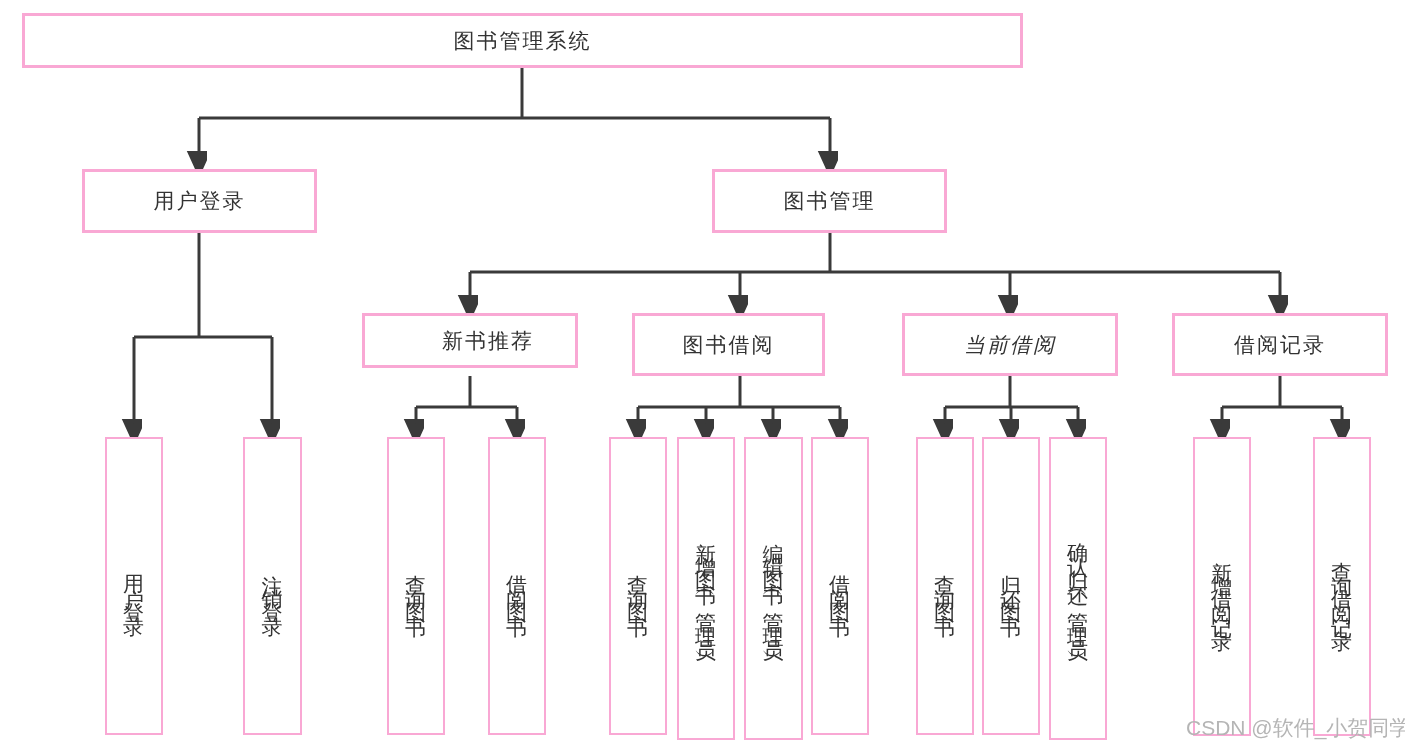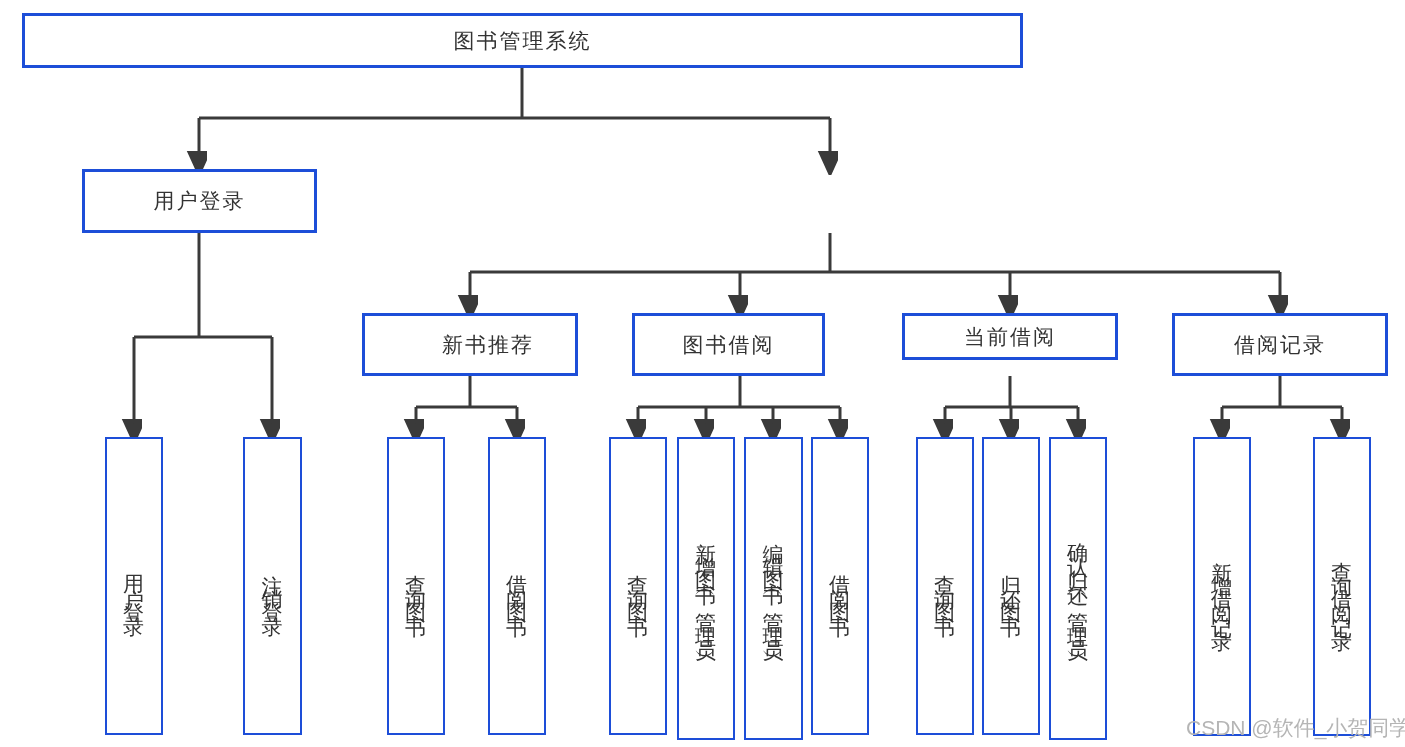--- a/index.html
+++ b/index.html
@@ -19,21 +19,21 @@
   }
   svg.wires path {
     stroke: #3a3a3a;
     stroke-width: 3;
     fill: none;
   }
   .node {
     position: absolute;
     box-sizing: border-box;
     background: #ffffff;
-    border: 3px solid #1d4ed8;
+    border: 3px solid #f9a8d4;
     display: flex;
     align-items: center;
     justify-content: center;
   }
   .hlabel {
     font-size: 21px;
     letter-spacing: 2px;
     white-space: nowrap;
     color: #333333;
   }
@@ -108,28 +108,31 @@
     <path d="M1342,407 V435" marker-end="url(#arr)"></path>
   </svg>
 
   <div class="node" style="left:22px; top:13px; width:1001px; height:55px;">
     <span class="hlabel">图书管理系统</span>
   </div>
 
   <div class="node" style="left:82px; top:169px; width:235px; height:64px;">
     <span class="hlabel">用户登录</span>
   </div>
+  <div class="node" style="left:712px; top:169px; width:235px; height:64px;">
+    <span class="hlabel">图书管理</span>
+  </div>
 
-  <div class="node" style="left:362px; top:313px; width:216px; height:63px;padding-left:36px;">
+  <div class="node" style="left:362px; top:313px; width:216px; height:55px;padding-left:36px;">
     <span class="hlabel">新书推荐</span>
   </div>
   <div class="node" style="left:632px; top:313px; width:193px; height:63px;">
     <span class="hlabel">图书借阅</span>
   </div>
-  <div class="node" style="left:902px; top:313px; width:216px; height:47px;">
+  <div class="node" style="left:902px; top:313px; width:216px; height:63px;font-style:italic;">
     <span class="hlabel">当前借阅</span>
   </div>
   <div class="node" style="left:1172px; top:313px; width:216px; height:63px;text-align:center;">
     <span class="hlabel">借阅记录</span>
   </div>
 
   <div class="node leaf" style="left:105px; top:437px; width:58px; height:298px;">
     <span class="vlabel">用户登录</span>
   </div>
   <div class="node leaf" style="left:243px; top:437px; width:59px; height:298px;">

